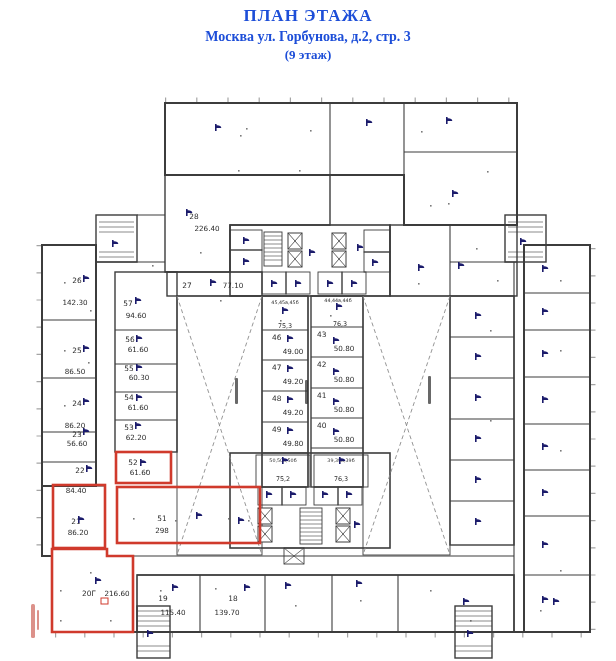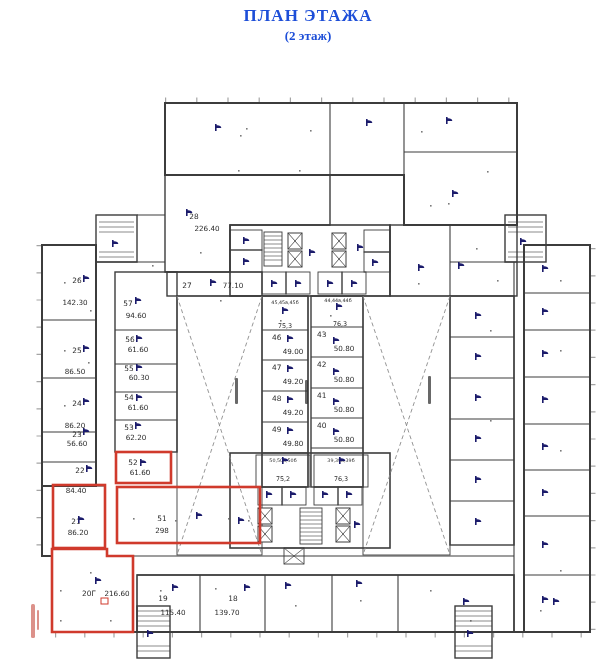--- a/index.html
+++ b/index.html
@@ -15,21 +15,22 @@
   .tiny{font-size:4.8px;}
   .small{font-size:6.4px;}
 </style>
 </head>
 <body>
 
 
 
 <div class="title-block">
   <div class="title-line1">ПЛАН ЭТАЖА</div>
-  <div class="title-line3">(2  этаж)</div>
+  <div class="title-line2">Москва  ул. Горбунова, д.2, стр. 3</div>
+  <div class="title-line3">(9  этаж)</div>
 </div>
 
 <svg id="plan" width="616" height="661" viewBox="0 0 616 661" xmlns="http://www.w3.org/2000/svg">
   <defs>
     <g id="door">
         <path d="M0,7 V0 h1.6 v1.3 h0.4 c2.6,0 4.3,1.1 4.3,2.7 H1.6 V7 Z" fill="#1b1b6b"></path>
       </g>
     <g id="lift">
       <rect x="0" y="0" width="14" height="16" fill="#fff" stroke="#3c3c3c" stroke-width="1"></rect>
       <path d="M0,0 L14,16 M14,0 L0,16" stroke="#3c3c3c" stroke-width="0.8" fill="none"></path>

